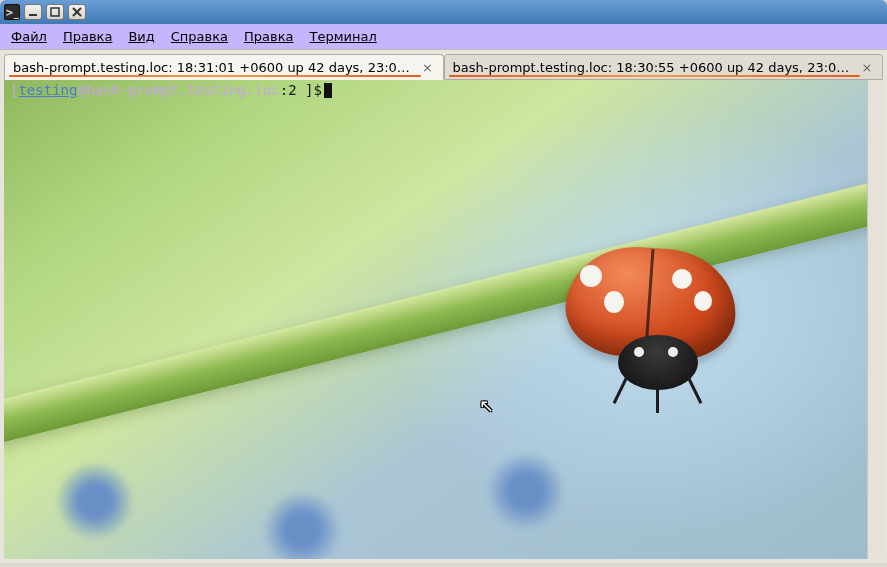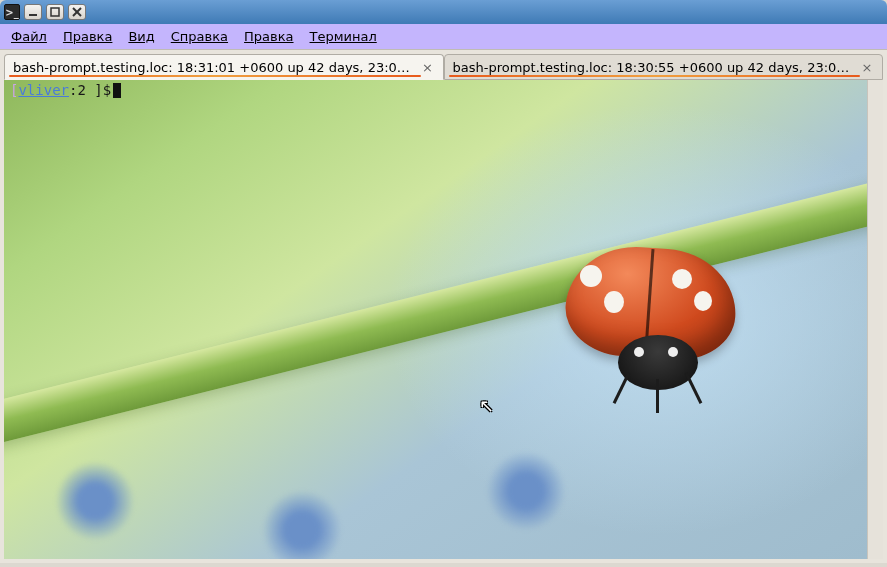--- a/index.html
+++ b/index.html
@@ -208,21 +208,22 @@
         <div class="lb-head"></div>
         <div class="lb-spot eye"></div>
           <div class="lb-spot eye2"></div>
         <div class="leg l1"></div>
           <div class="leg l2"></div>
           <div class="leg l3"></div>
       </div>
     </div>
     <div class="prompt-line">
       <span class="bracket">[</span>
-        <span class="user">vliver</span>
+        <span class="user">testing</span>
+        <span class="host">@bash-prompt.testing.loc</span>
         <span class="rest">:2  ]</span>
         <span class="rest">$</span>
       <span class="cursor-block"></span>
     </div>
     <div class="mouse-cursor">↖</div>
   </div>
   <div class="scrollbar"></div>
 </div>
 
 </body></html>

